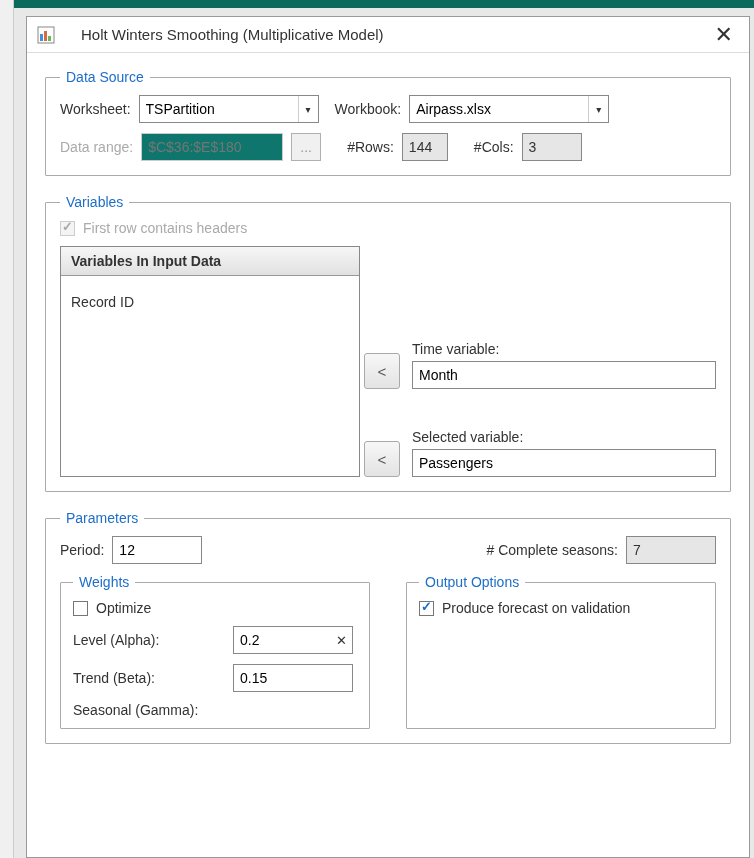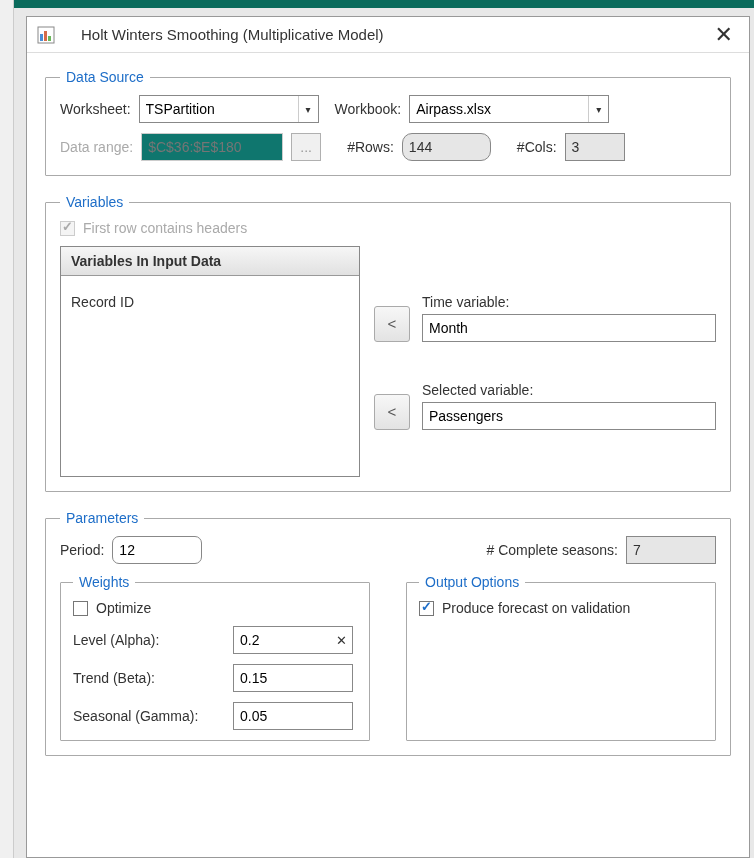--- a/index.html
+++ b/index.html
@@ -166,22 +166,22 @@
       margin-bottom: 10px;
     }
     .checkbox-row input[type="checkbox"] {
       width: 15px;
       height: 15px;
     }
     .checkbox-row .checkbox-label.disabled { color: #aaa; }
 
     .variables-body {
       display: flex;
-      gap: 14px;
-      align-items: center;
+      gap: 4px;
+      align-items: flex-end;
     }
     .var-list {
       width: 300px;
       border: 1px solid #888;
     }
     .var-list-header {
       background: linear-gradient(#f6f6f6, #e1e1e1);
       border-bottom: 1px solid #999;
       padding: 6px 10px;
       font-weight: 600;
@@ -314,21 +314,21 @@
         <div class="combo">
           <input type="text" style="width: 200px;" value="Airpass.xlsx">
           <span class="arrow">▾</span>
         </div>
       </div>
       <div class="row">
         <span class="label disabled">Data range:</span>
         <input type="text" class="text-input disabled" style="width: 142px;" disabled="" placeholder="$C$36:$E$180">
         <button class="browse-btn" disabled="">...</button>
         <span class="label" style="margin-left:18px">#Rows:</span>
-        <input type="text" class="text-input readonly" style="width: 89px; border-radius: 10px;" readonly="" value="144">
+        <input type="text" class="text-input readonly" style="width: 46px;" readonly="" value="144">
         <span class="label" style="margin-left:18px">#Cols:</span>
         <input type="text" class="text-input readonly" style="width: 60px;" readonly="" value="3">
       </div>
     </fieldset>
 
     <fieldset>
       <legend>Variables</legend>
       <div class="checkbox-row">
         <input type="checkbox" class="styled" checked="" disabled="" style="">
         <span class="checkbox-label disabled">First row contains headers</span>
@@ -356,21 +356,21 @@
             </div>
           </div>
         </div>
       </div>
     </fieldset>
 
     <fieldset>
       <legend>Parameters</legend>
       <div class="row">
         <span class="label">Period:</span>
-        <input type="text" class="text-input" style="width: 90px; border-radius: 7px;" value="12">
+        <input type="text" class="text-input" style="width: 90px;" value="12">
         <span style="flex:1"></span>
         <span class="label"># Complete seasons:</span>
         <input type="text" class="text-input readonly" style="width: 90px;" readonly="" value="7">
       </div>
       <div class="params-inner">
         <div class="params-col">
           <fieldset class="inner">
             <legend>Weights</legend>
             <div class="checkbox-row">
               <input type="checkbox" class="styled" style="">
@@ -382,21 +382,20 @@
                 <input type="text" class="text-input with-x" style="width: 120px;" value="0.2">
                 <span class="clear-x">✕</span>
               </span>
             </div>
             <div class="param-row">
               <span class="label">Trend (Beta):</span>
               <input type="text" class="text-input" style="width: 120px;" value="0.15">
             </div>
             <div class="param-row">
               <span class="label">Seasonal (Gamma):</span>
-              <input type="text" class="text-input" style="width: 120px;" value="0.05">
             </div>
           </fieldset>
         </div>
         <div class="params-col">
           <fieldset class="inner" style="height:100%">
             <legend>Output Options</legend>
             <div class="checkbox-row">
               <input type="checkbox" class="styled" checked="" style="">
               <span>Produce forecast on validation</span>
             </div>

